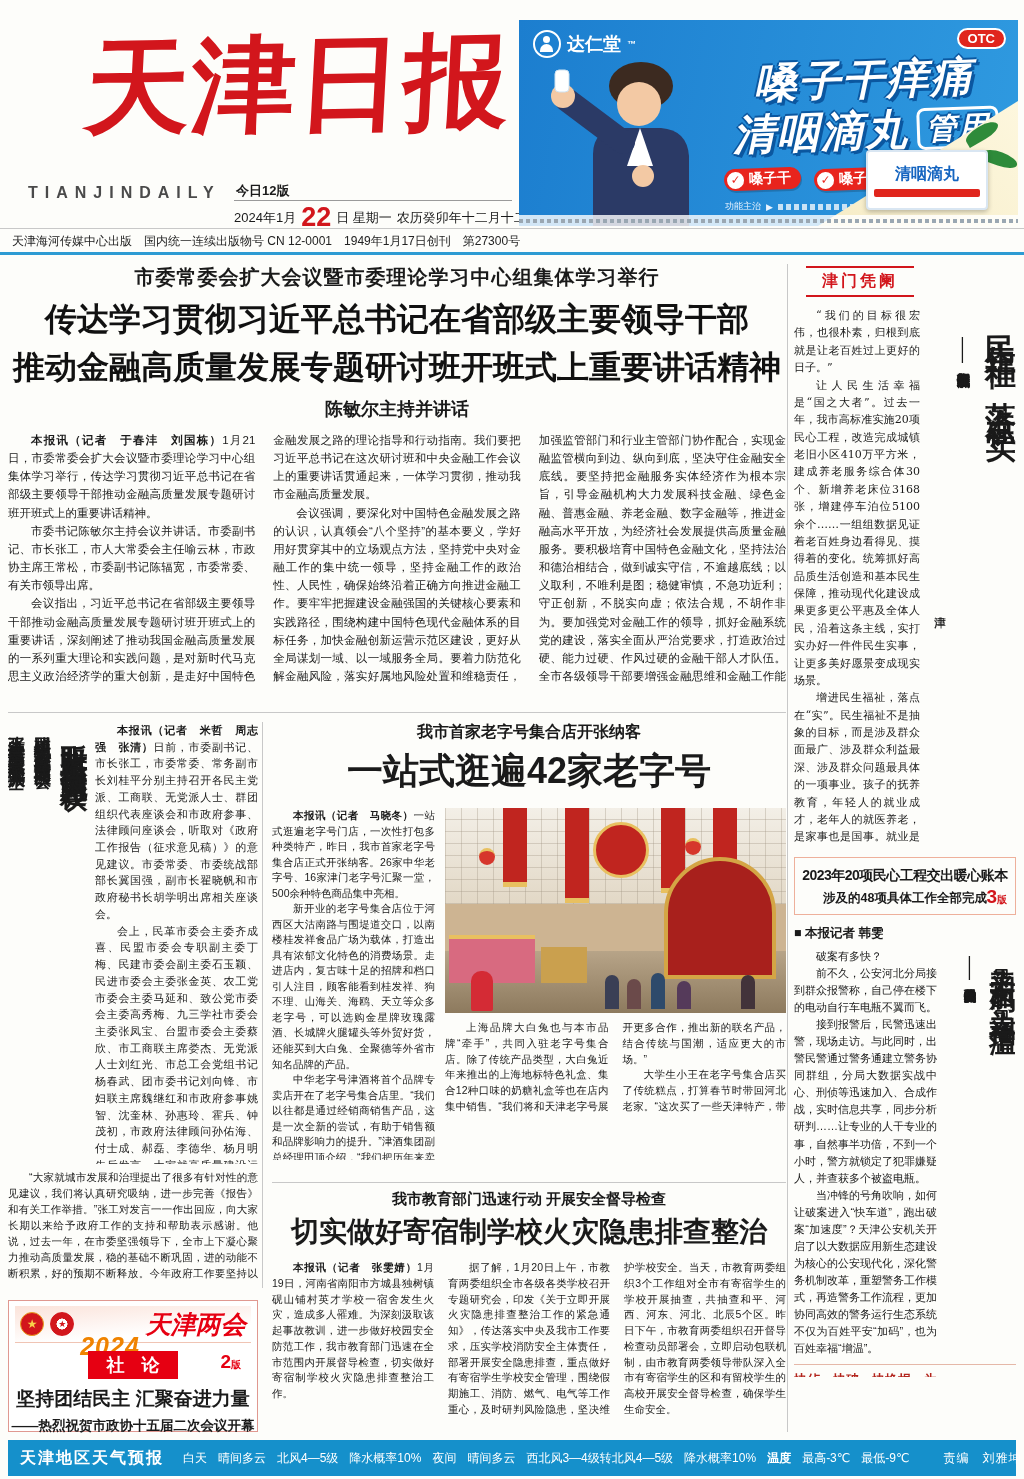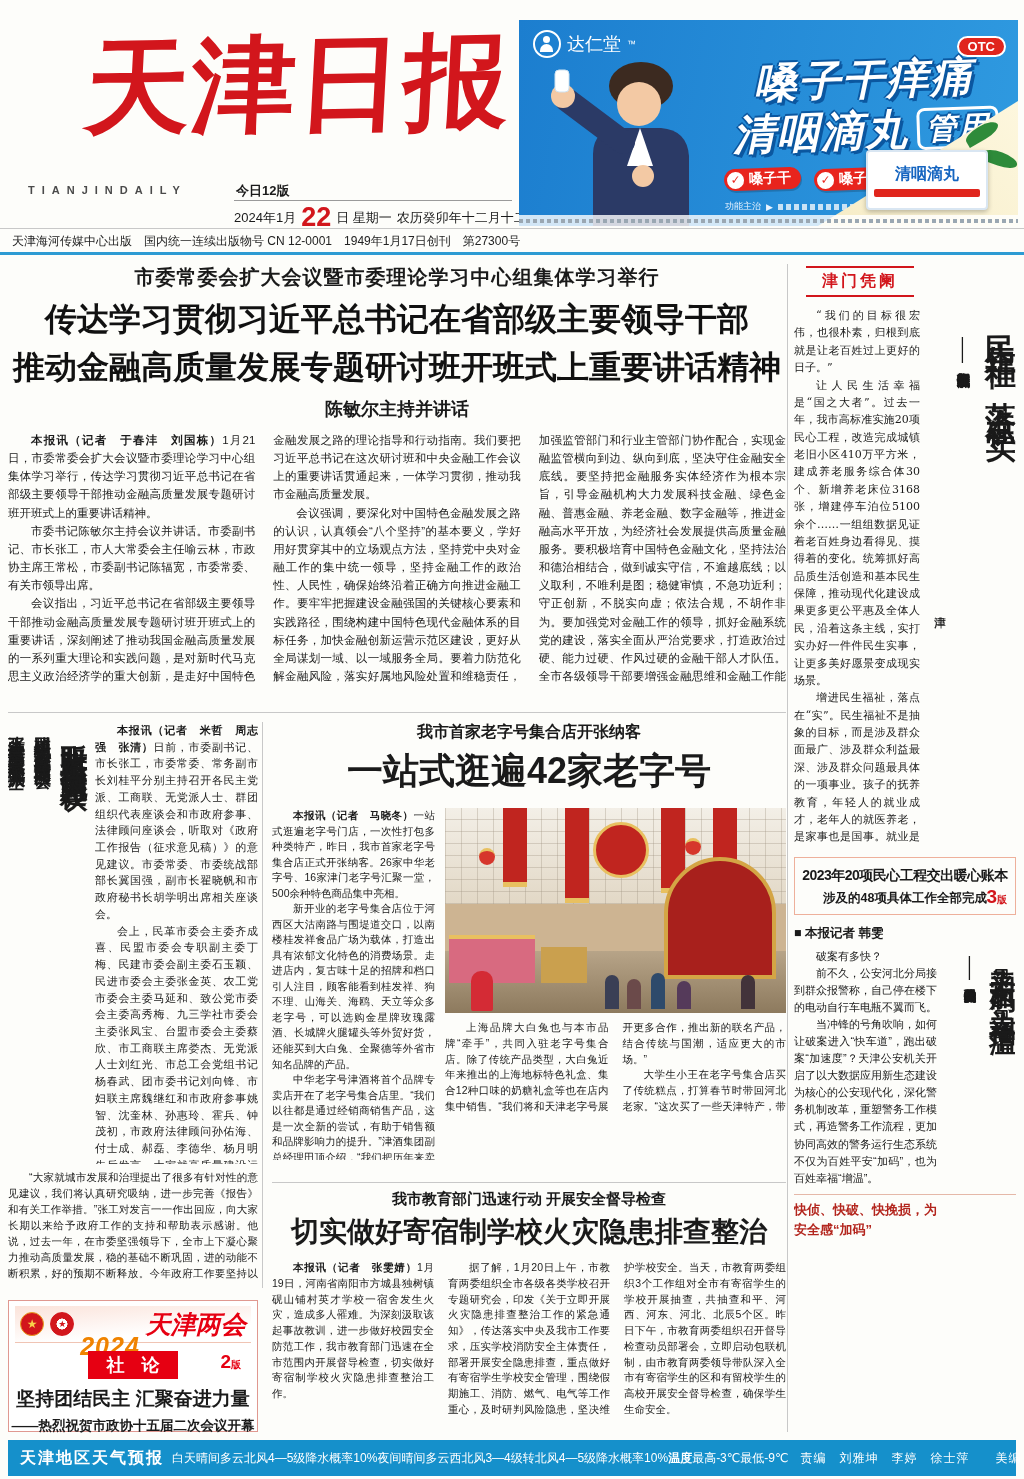--- a/index.html
+++ b/index.html
@@ -4,36 +4,36 @@
 <style>
   html,body{margin:0;padding:0;background:#e9e9e9;}
   #page{position:relative;width:1024px;height:1479px;background:#fdfdfa;overflow:hidden;
         font-family:"Liberation Sans","DejaVu Sans",sans-serif;color:#1a1a1a;margin:0 auto;}
   .abs{position:absolute;}
   p{margin:0;text-indent:2em;}
   .just{text-align:justify;}
   
   .logo{left:86px;top:14px;width:424px;text-align:center;font-family:"DejaVu Serif","Liberation Serif",serif;
         font-weight:bold;color:#d2161c;font-size:104px;line-height:1.35;transform:skewX(-4deg) rotate(-1deg);letter-spacing:2px;}
-  .logo-en{left:28px;top:184px;font-size:11px;font-weight:bold;color:#4a4a4a;letter-spacing:7px;text-align:center;}
+  .logo-en{left:28px;top:184px;font-size:16px;font-weight:bold;color:#4a4a4a;letter-spacing:7px;text-align:center;}
   .edition{left:236px;top:182px;font-size:13px;font-weight:bold;}
   .edition-rule{left:234px;top:200px;width:278px;height:1px;background:#9a9a9a;}
   .dateline{left:234px;top:204px;display:flex;align-items:center;gap:5px;font-size:13px;}
   .date-day{color:#d2161c;font-size:27px;font-weight:bold;line-height:1;}
   .hairline1{left:0;top:228px;width:1024px;height:1px;background:#bfbfbf;}
   .publisher{left:12px;top:233px;font-size:12px;color:#222;}
   .blue-rule{left:0;top:252px;width:1024px;height:3px;background:#2d9bd3;}
   
   .ad{left:519px;top:20px;width:499px;height:206px;background:linear-gradient(100deg,#1c7ecf,#2f9ae0);overflow:hidden;}
-  .ad-brand{position:absolute;left:14px;top:10px;display:flex;align-items:center;gap:6px;color:#fff;font-weight:normal;font-size:18px;}
+  .ad-brand{position:absolute;left:14px;top:10px;display:flex;align-items:center;gap:6px;color:#fff;font-weight:bold;font-size:18px;}
   .ad-logo-circle{width:24px;height:24px;border:2px solid #fff;border-radius:50%;position:relative;}
   .ad-logo-circle:before{content:"";position:absolute;left:8px;top:4px;width:7px;height:7px;border-radius:50%;background:#fff;}
   .ad-logo-circle:after{content:"";position:absolute;left:5px;top:12px;width:13px;height:8px;border-radius:7px 7px 0 0;background:#fff;}
   .ad-tm{font-size:9px;vertical-align:super;}
-  .ad-otc{position:absolute;right:12px;top:16px;background:#e0251d;color:#fff;border:2px solid #fff;border-radius:14px;
+  .ad-otc{position:absolute;right:12px;top:8px;background:#e0251d;color:#fff;border:2px solid #fff;border-radius:14px;
           padding:1px 9px;font-size:13px;font-weight:bold;}
   .ad-headline{position:absolute;left:200px;top:34px;width:292px;text-align:center;font-weight:900;font-style:italic;
                color:#fff;font-size:42px;line-height:1.22;letter-spacing:2px;transform:rotate(-2deg);
                text-shadow:2px 0 #0b57a0,-2px 0 #0b57a0,0 2px #0b57a0,0 -2px #0b57a0,3px 3px 0 #0b57a0;}
   .ad-line2{display:flex;justify-content:center;align-items:center;gap:8px;}
   .ad-badge{font-size:30px;border:3px solid #fff;border-radius:8px;padding:0 6px;line-height:1.2;}
   .ad-checks{position:absolute;left:205px;top:148px;display:flex;gap:13px;}
   .chk{background:#e8241d;color:#fff;border-radius:15px;padding:2px 10px 2px 3px;display:flex;align-items:center;gap:5px;
        font-weight:bold;font-size:14px;transform:rotate(-2deg);box-shadow:1px 2px 0 rgba(0,0,0,.18);}
   .chk .tick{width:17px;height:17px;border-radius:50%;background:#fff;color:#e8241d;display:flex;align-items:center;
@@ -140,21 +140,21 @@
   .lh-name{color:#e60012;font-size:25px;font-weight:700;font-style:italic;}
   .lh-row{position:relative;display:flex;justify-content:center;margin-top:8px;}
   .lh-tag{background:#e60012;color:#fff;font-size:18px;font-weight:bold;letter-spacing:6px;padding:2px 12px 2px 18px;}
   .lh-page{position:absolute;right:16px;top:0;color:#e60012;font-weight:bold;}
   .lh-page .n{font-size:19px;}
   .lh-page .z{font-size:10px;}
   .lh-h{text-align:center;font-size:19px;font-weight:900;margin-top:7px;}
   .lh-sub{text-align:center;font-size:13.5px;font-weight:bold;margin-top:5px;}
   
   .weather{left:8px;top:1440px;width:1008px;height:36px;background:#1590cb;color:#fff;display:flex;align-items:center;
-     gap:0;padding:0 12px;box-sizing:border-box;font-size:12px;white-space:nowrap;}
+     gap:11px;padding:0 12px;box-sizing:border-box;font-size:12px;white-space:nowrap;}
   .w-label{font-size:16px;font-weight:bold;letter-spacing:2px;margin-right:8px;}
   .w-slash{width:4px;height:22px;background:#fff;transform:skewX(-20deg);margin:0 6px;}
   .w-editors{letter-spacing:1px;}
   .bold{font-weight:bold;}
 </style>
 </head>
 <body>
 
 <div id="page">
 
@@ -273,20 +273,21 @@
         <span>■</span>
         <span>本报记者 韩雯</span>
       </div>
       <div class="police-body just">
         <div class="police-float">
           <div class="v police-vt">为平安『加码』 为幸福『增温』</div>
           <div class="v police-vst">——天津公安机关以大数据赋能推动公安工作现代化</div>
         </div>
         <p>破案有多快？</p>
         <p>前不久，公安河北分局接到群众报警称，自己停在楼下的电动自行车电瓶不翼而飞。</p>
+        <p>接到报警后，民警迅速出警，现场走访。与此同时，出警民警通过警务通建立警务协同群组，分局大数据实战中心、刑侦等迅速加入、合成作战，实时信息共享，同步分析研判……让专业的人干专业的事，自然事半功倍，不到一个小时，警方就锁定了犯罪嫌疑人，并查获多个被盗电瓶。</p>
         <p>当冲锋的号角吹响，如何让破案进入“快车道”，跑出破案“加速度”？天津公安机关开启了以大数据应用新生态建设为核心的公安现代化，深化警务机制改革，重塑警务工作模式，再造警务工作流程，更加协同高效的警务运行生态系统不仅为百姓平安“加码”，也为百姓幸福“增温”。</p>
         <p class="police-subhead">快侦、快破、快挽损，为安全感“加码”</p>
 
       </div>
     </div>
   </div>
 
   <div class="abs left-story">
     <div class="ls-top">
       <div class="ls-vt-block">

